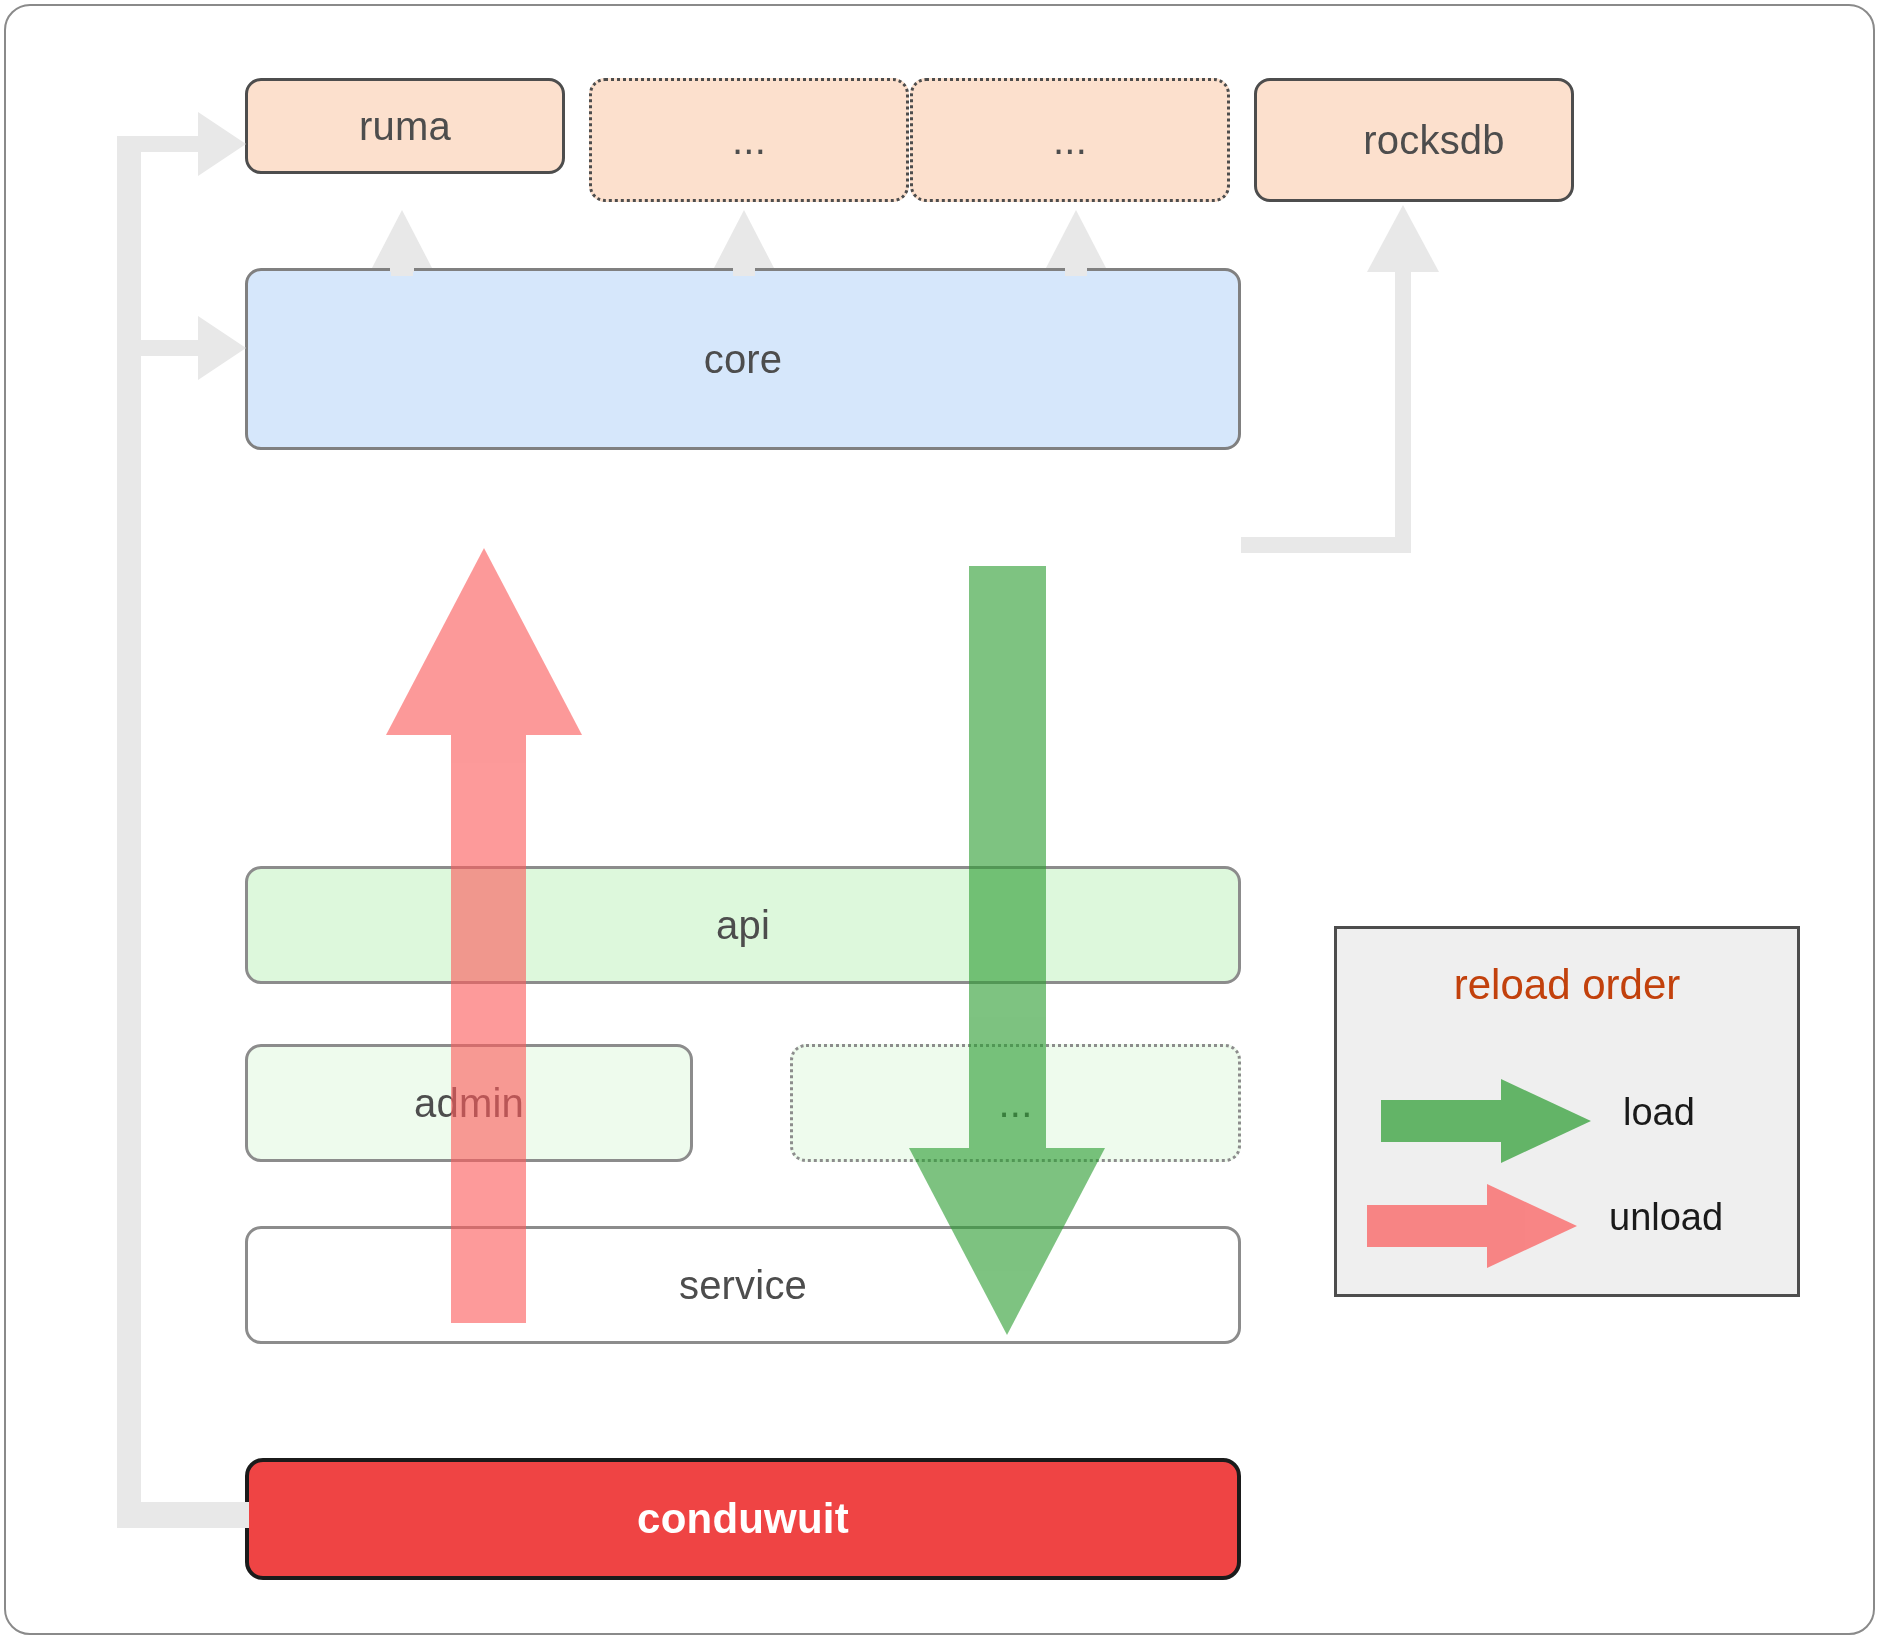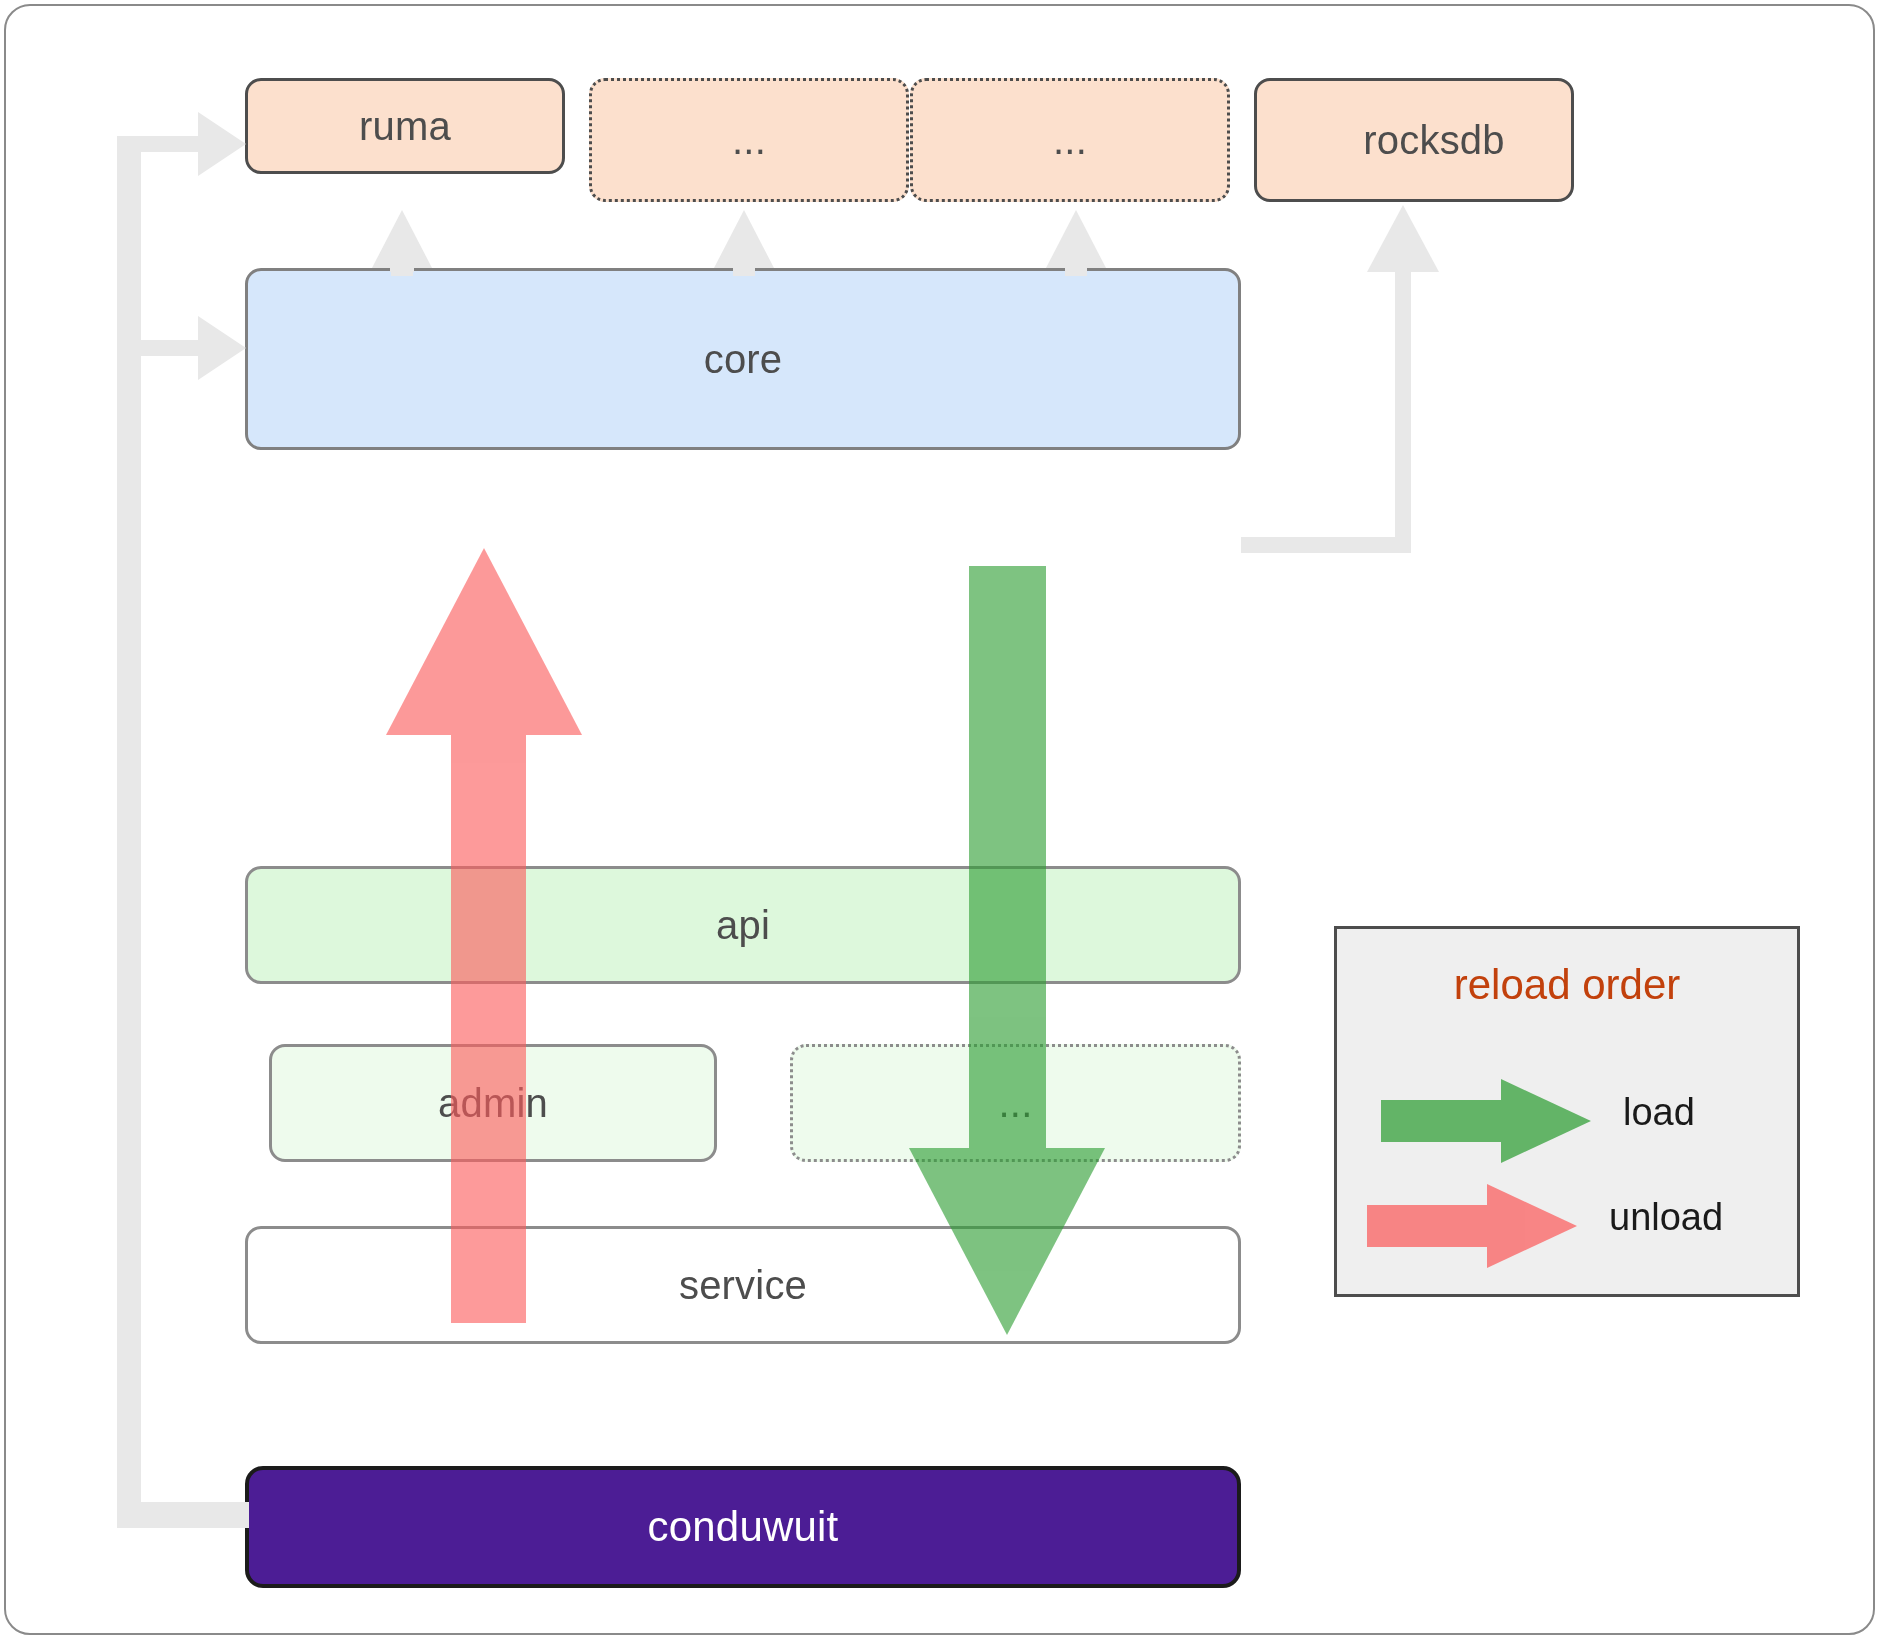--- a/index.html
+++ b/index.html
@@ -59,27 +59,26 @@
 
   
   .layer {
     border: 3px solid #8c8c8c;
     border-radius: 16px;
   }
   .layer.dotted { border: 3px dotted #8c8c8c; }
 
   
   .app-box {
-    background: #4c1d95;
+    background: #ef4444;
     border: 4px solid #1b1b1b;
     border-radius: 18px;
     color: #ffffff;
-    font-weight: normal;
+    font-weight: bold;
     font-size: 42px;
-    margin-top: 8px;
   }
 
   
   #connectors {
     position: absolute;
     left: 0; top: 0;
     width: 1883px; height: 1643px;
     pointer-events: none;
     z-index: 1;
   }
@@ -204,21 +203,21 @@
   <div class="node core-box" style="left:245px; top:268px; width:996px; height:182px;">
     <span class="lbl">core</span>
   </div>
 
 
 
   <div class="node layer" style="left:245px; top:866px; width:996px; height:118px; background:#ddf8dc;">
     <span class="lbl">api</span>
   </div>
 
-  <div class="node layer" style="left:245px; top:1044px; width:448px; height:118px; background:#eefbed;margin-left:24px;">
+  <div class="node layer" style="left:245px; top:1044px; width:448px; height:118px; background:#eefbed;">
     <span class="lbl">admin</span>
   </div>
 
   <div class="node layer dotted" style="left:790px; top:1044px; width:451px; height:118px; background:#eefbed;">
     <span class="lbl">...</span>
   </div>
 
   <div class="node layer" style="left:245px; top:1226px; width:996px; height:118px; background:#ffffff;">
     <span class="lbl">service</span>
   </div>

